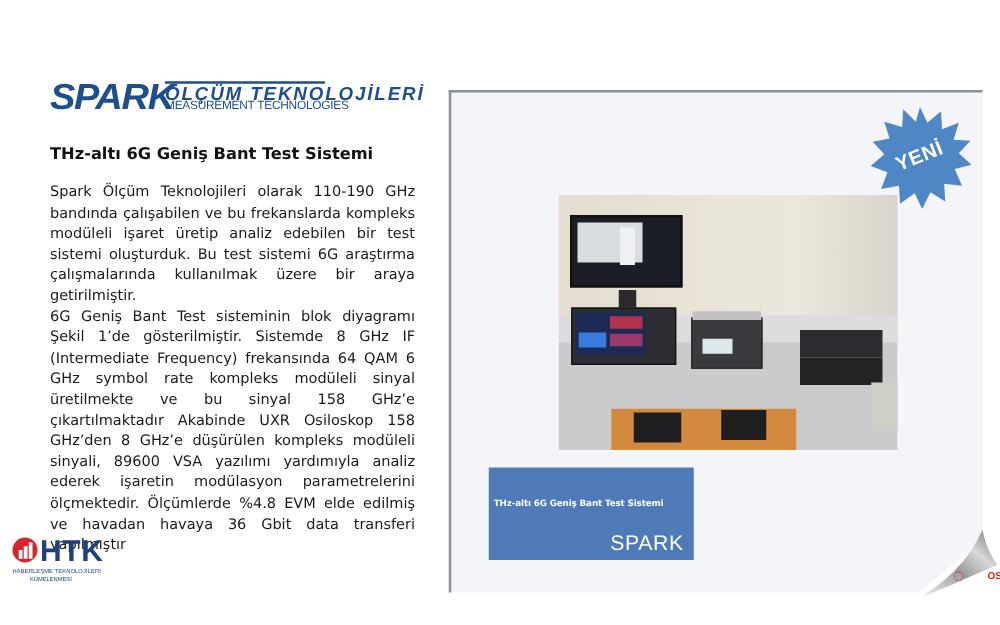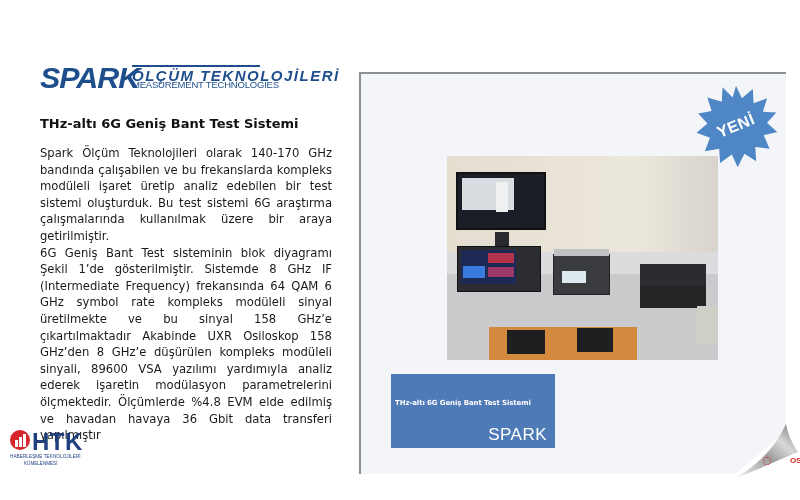--- a/index.html
+++ b/index.html
@@ -88,21 +88,21 @@
 
 <div class="spark-logo">
   <div class="spark-word">SPARK</div>
   <div class="spark-bar"></div>
   <div class="spark-tr">ÖLÇÜM TEKNOLOJİLERİ</div>
   <div class="spark-en">MEASUREMENT TECHNOLOGIES</div>
 </div>
 
 <h1 class="title">THz-altı 6G Geniş Bant Test Sistemi</h1>
 <div class="body-text">
-  <p>Spark Ölçüm Teknolojileri olarak 140-170 GHz bandında çalışabilen ve bu frekanslarda kompleks modüleli işaret üretip analiz edebilen bir test sistemi oluşturduk. Bu test sistemi 6G araştırma çalışmalarında kullanılmak üzere bir araya getirilmiştir.</p>
+  <p>Spark Ölçüm Teknolojileri olarak 110-190 GHz bandında çalışabilen ve bu frekanslarda kompleks modüleli işaret üretip analiz edebilen bir test sistemi oluşturduk. Bu test sistemi 6G araştırma çalışmalarında kullanılmak üzere bir araya getirilmiştir.</p>
   <p class="last">6G Geniş Bant Test sisteminin blok diyagramı Şekil 1’de gösterilmiştir. Sistemde 8 GHz IF (Intermediate Frequency) frekansında 64 QAM 6 GHz symbol rate kompleks modüleli sinyal üretilmekte ve bu sinyal 158 GHz’e çıkartılmaktadır Akabinde UXR Osiloskop 158 GHz’den 8 GHz’e düşürülen kompleks modüleli sinyali, 89600 VSA yazılımı yardımıyla analiz ederek işaretin modülasyon parametrelerini ölçmektedir. Ölçümlerde %4.8 EVM elde edilmiş ve havadan havaya 36 Gbit data transferi yapılmıştır</p>
 </div>
 
 <div class="panel"></div>
 
 <div class="photo" title="6G test system lab setup with monitor, oscilloscope, signal generator and transceivers">
   <div class="wall"></div>
   <div class="desk"></div>
   <div class="desk-front"></div>
   <div class="monitor">

